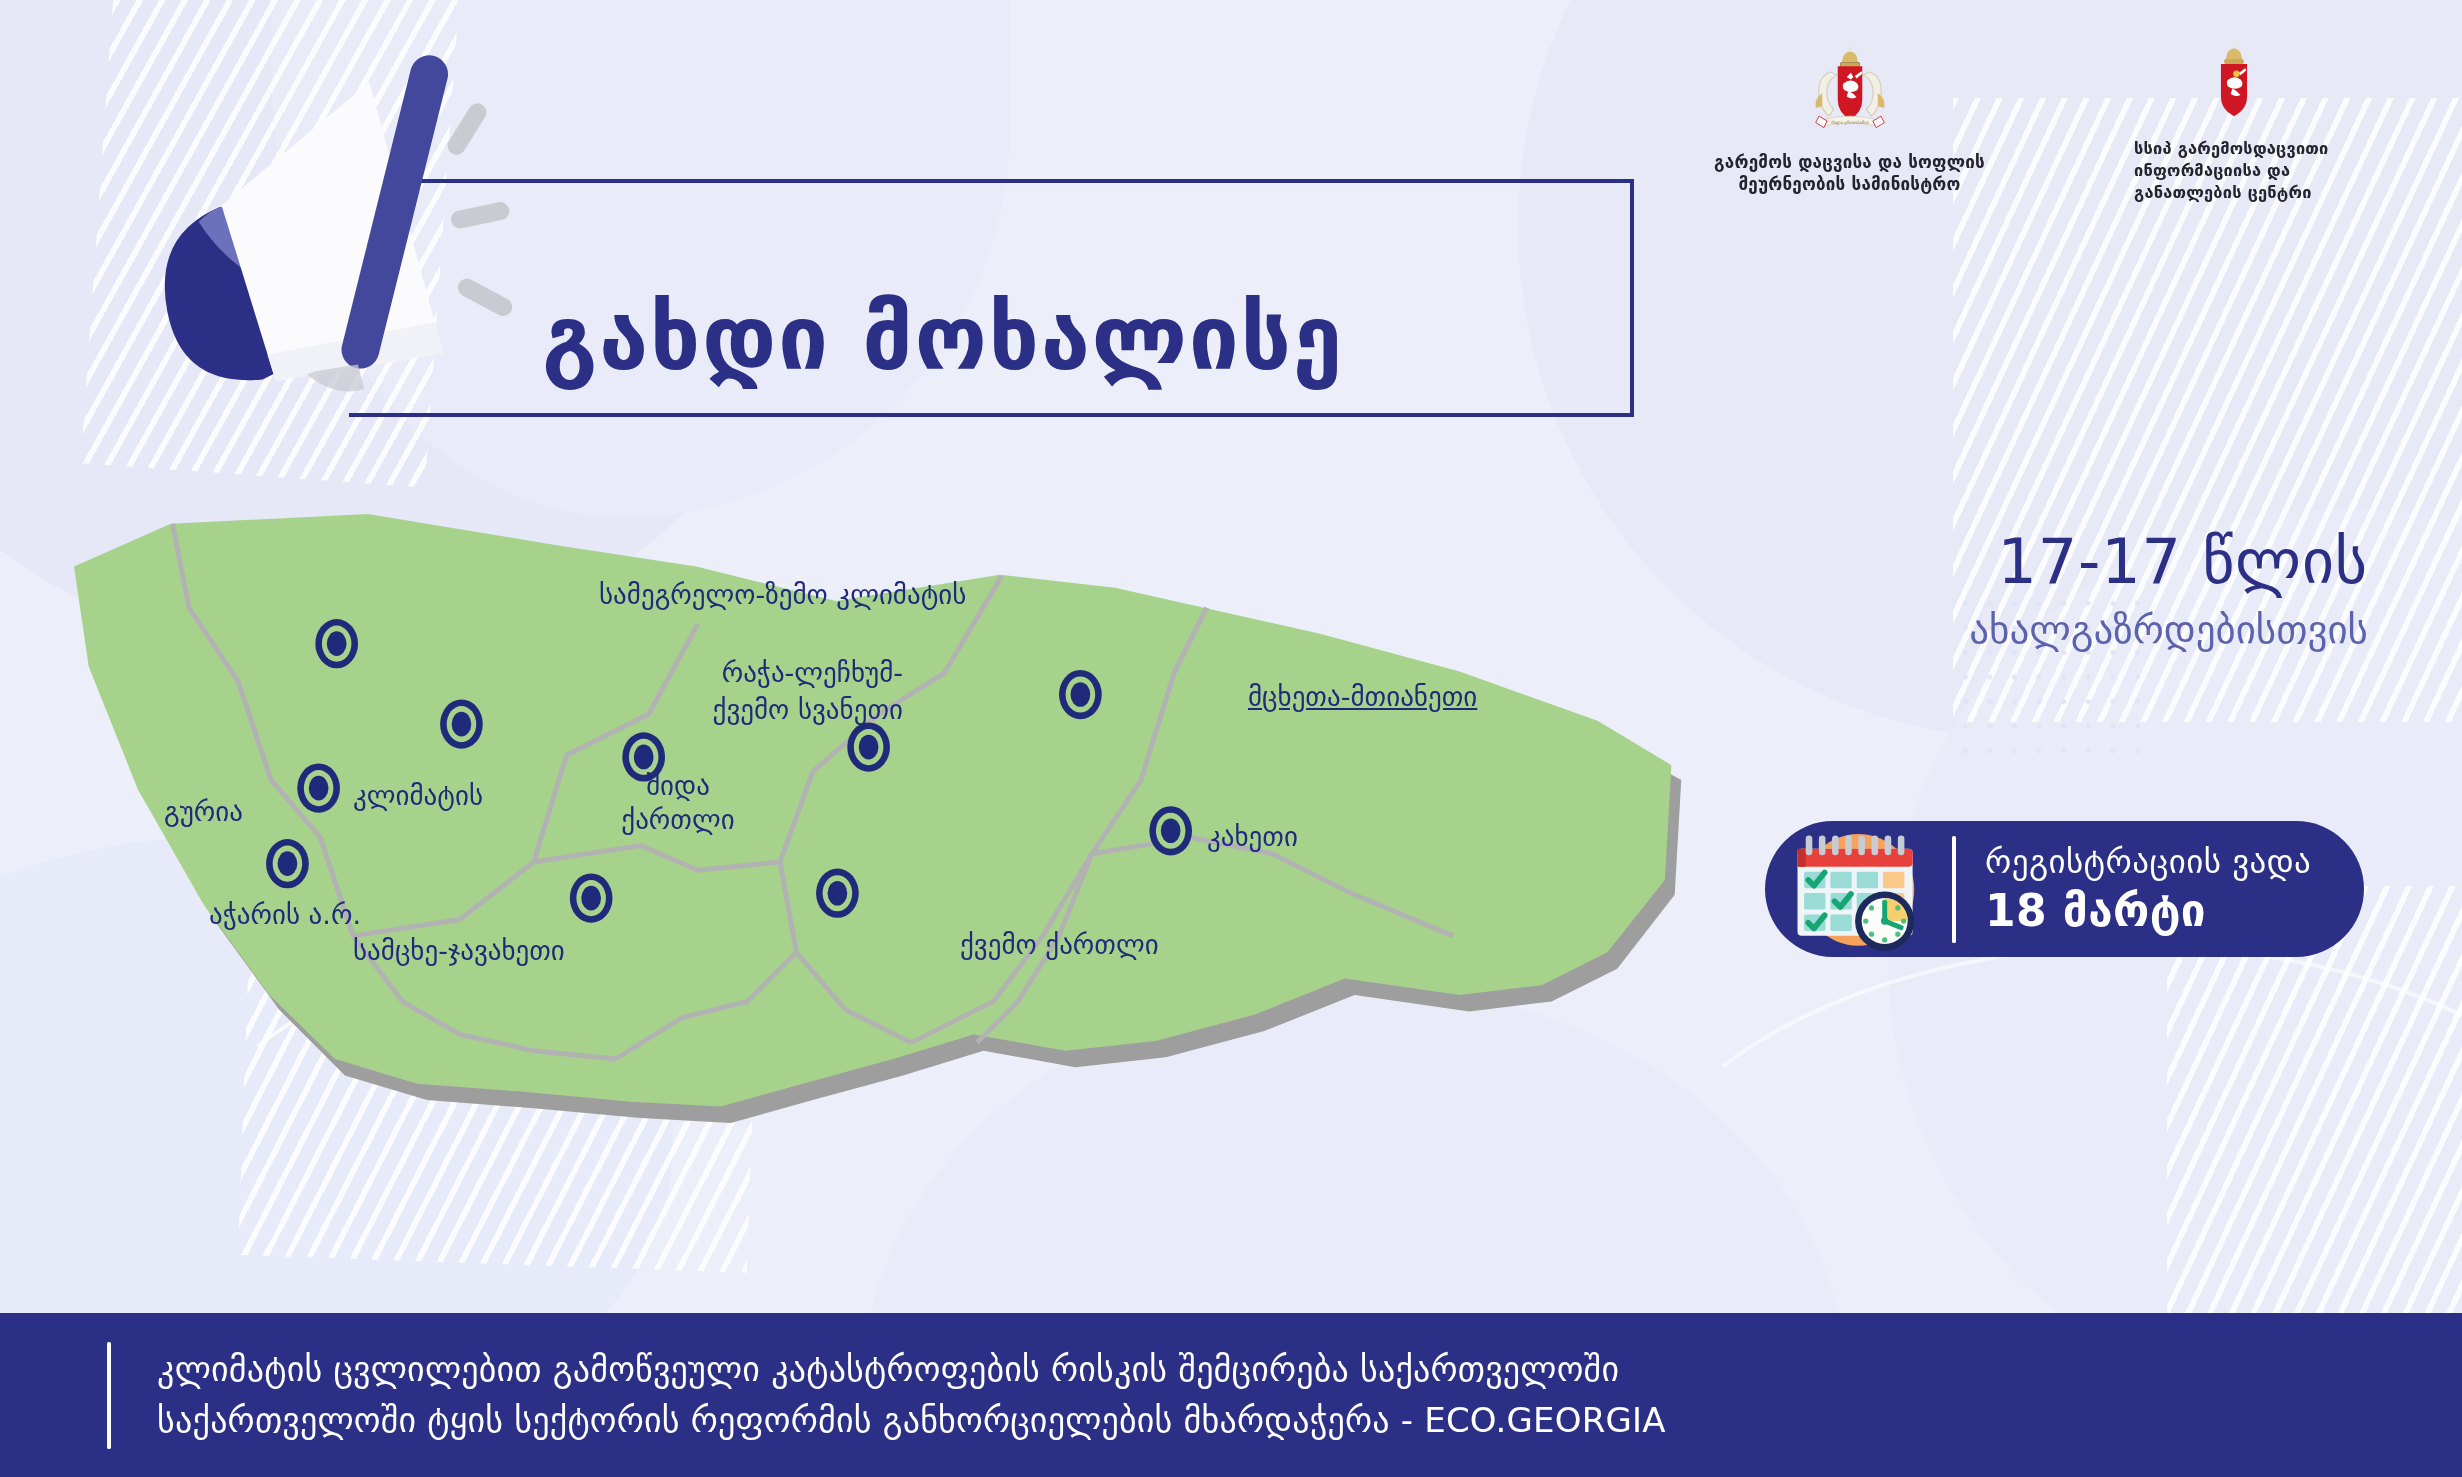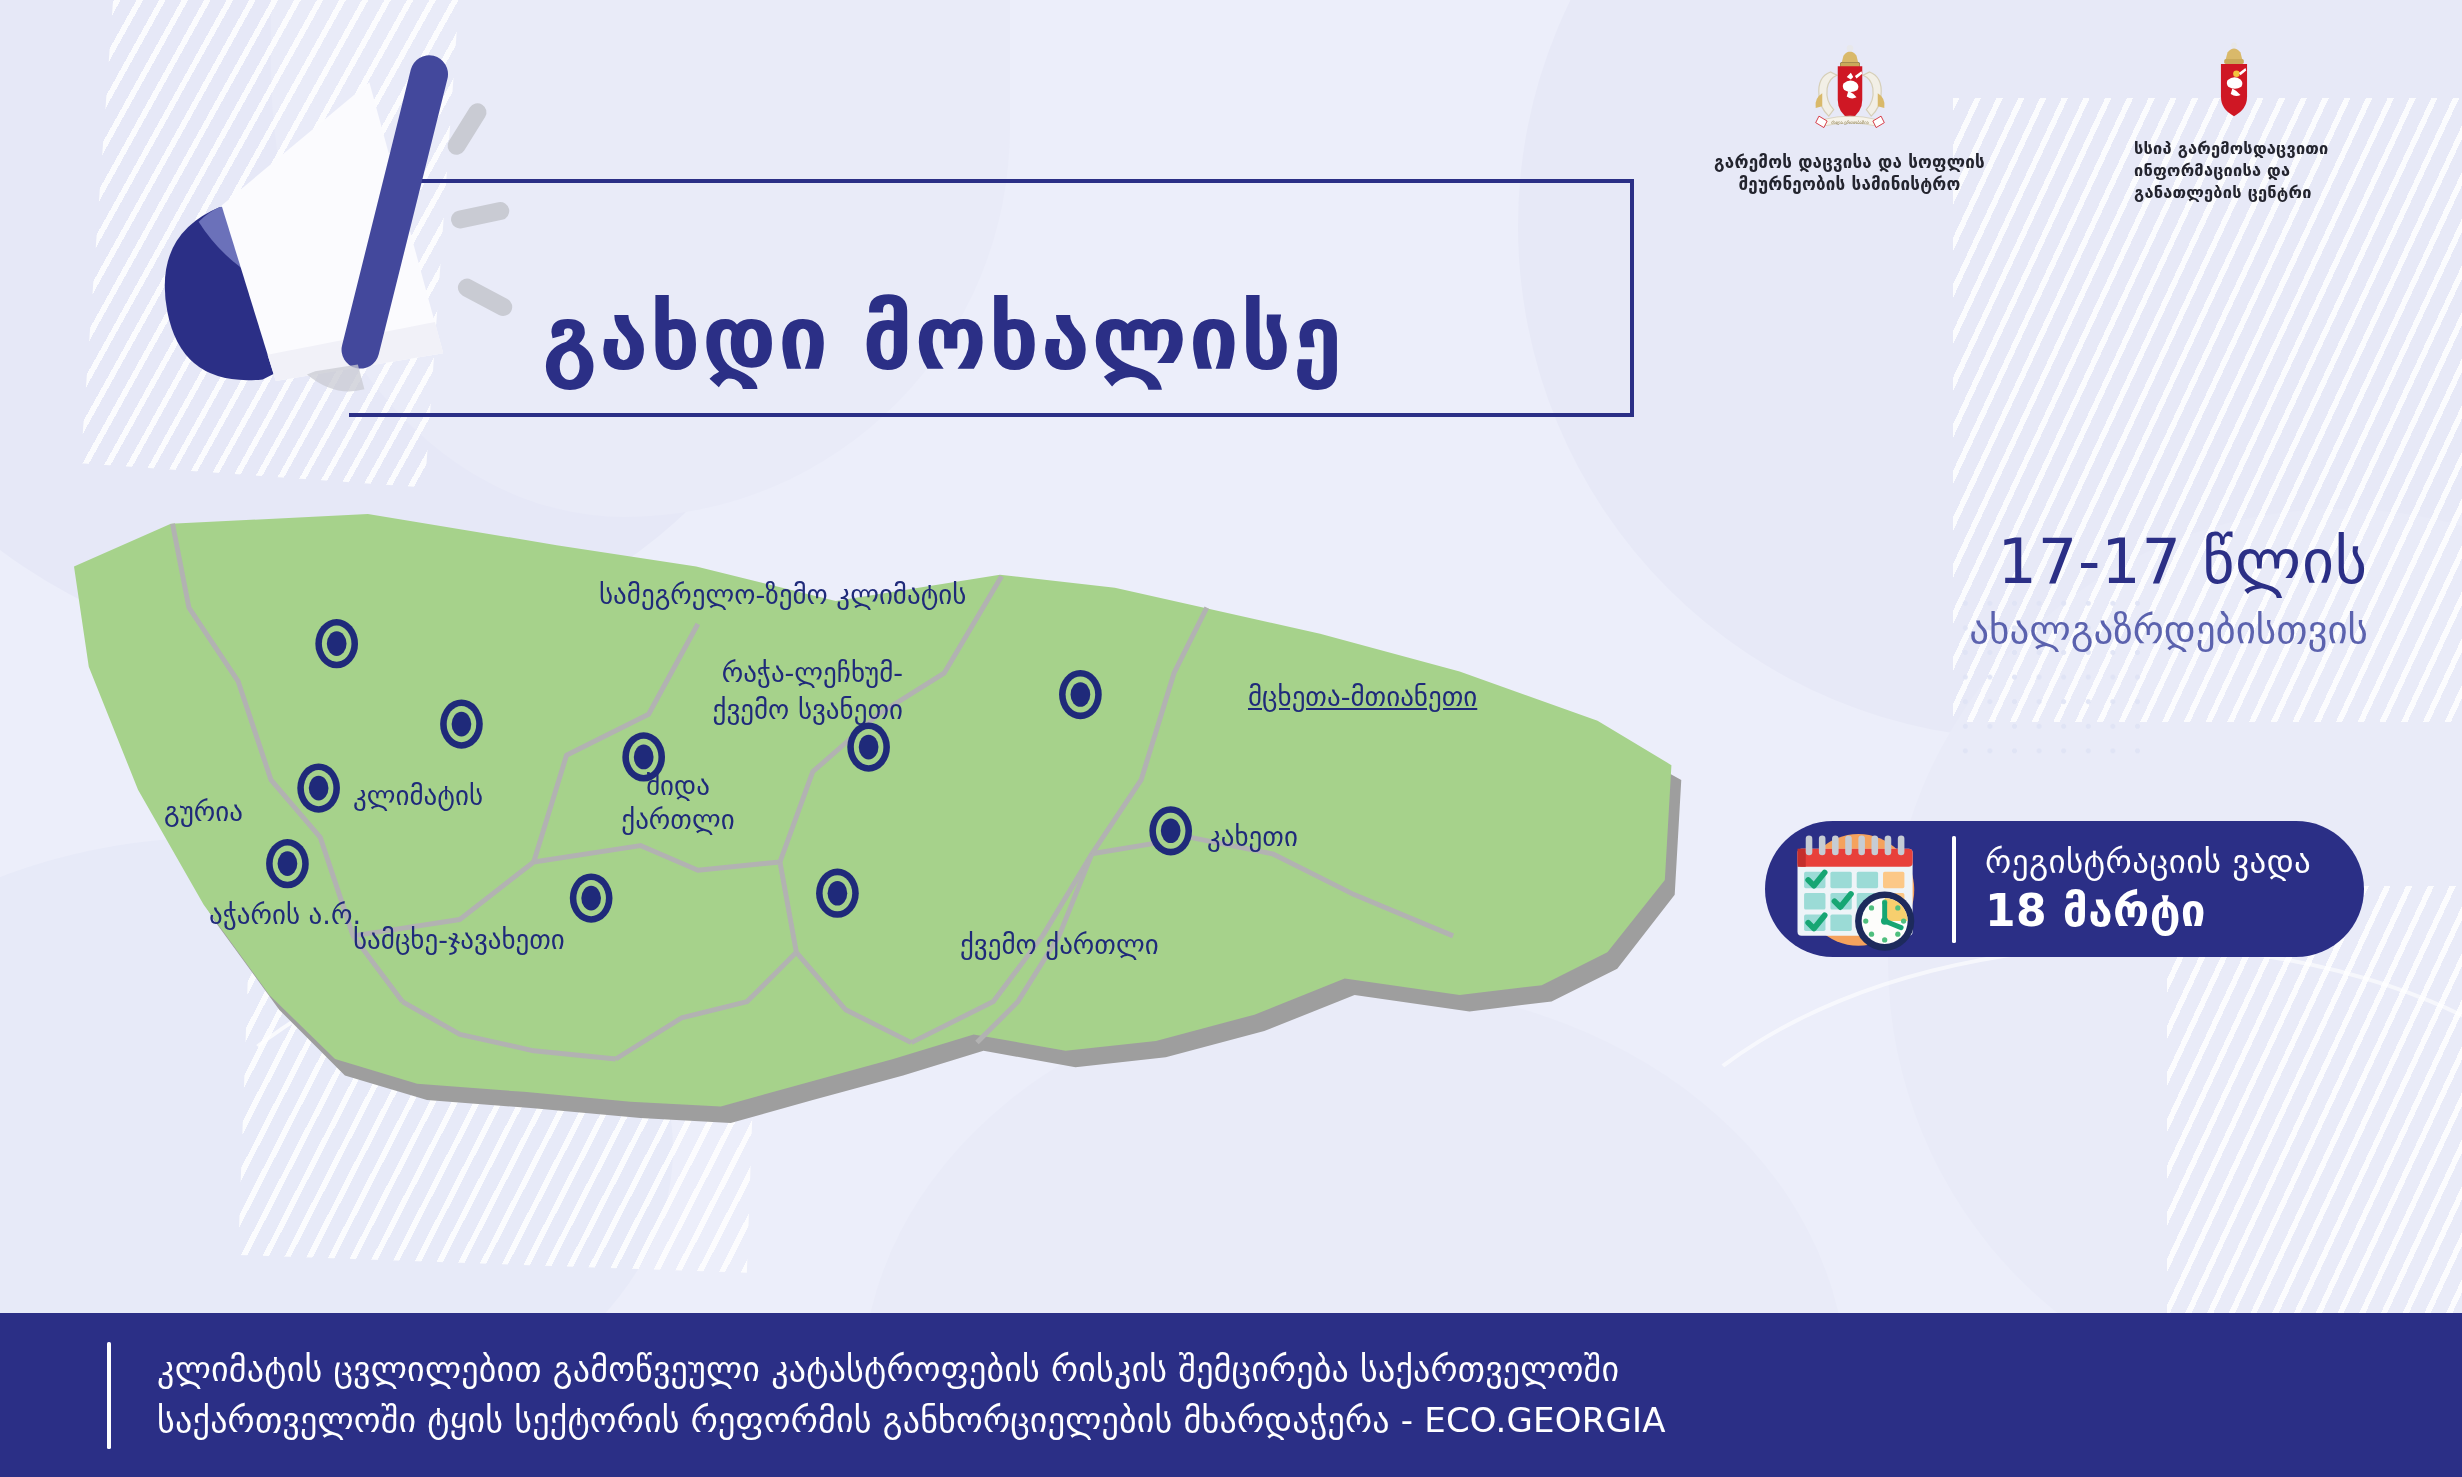--- a/index.html
+++ b/index.html
@@ -316,21 +316,21 @@
   <div class="map-label c" style="left:525px;top:70px;">სამეგრელო-ზემო კლიმატის</div>
   <div class="map-label r" style="left:492px;top:148px;width:337px;">რაჭა-ლეჩხუმ-</div>
   <div class="map-label r" style="left:492px;top:185px;width:337px;">ქვემო სვანეთი</div>
   <div class="map-label c" style="left:1174px;top:172px;text-decoration:underline;">მცხეთა-მთიანეთი</div>
   <div class="map-label" style="left:279px;top:271px;">კლიმატის</div>
   <div class="map-label c" style="left:534px;top:261px;width:140px;">შიდა</div>
   <div class="map-label c" style="left:534px;top:295px;width:140px;">ქართლი</div>
   <div class="map-label" style="left:90px;top:287px;">გურია</div>
   <div class="map-label" style="left:1133px;top:312px;">კახეთი</div>
   <div class="map-label" style="left:135px;top:390px;">აჭარის ა.რ.</div>
-  <div class="map-label" style="left:279px;top:415px;">სამცხე-ჯავახეთი</div>
+  <div class="map-label" style="left:279px;top:426px;">სამცხე-ჯავახეთი</div>
   <div class="map-label" style="left:886px;top:420px;">ქვემო ქართლი</div>
 </div>
 
 <div class="banner">
   <div class="banner-bar"></div>
   <div class="banner-txt">
     <div>კლიმატის ცვლილებით გამოწვეული კატასტროფების რისკის შემცირება საქართველოში</div>
     <div>საქართველოში ტყის სექტორის რეფორმის განხორციელების მხარდაჭერა - ECO.GEORGIA</div>
   </div>
 </div>

